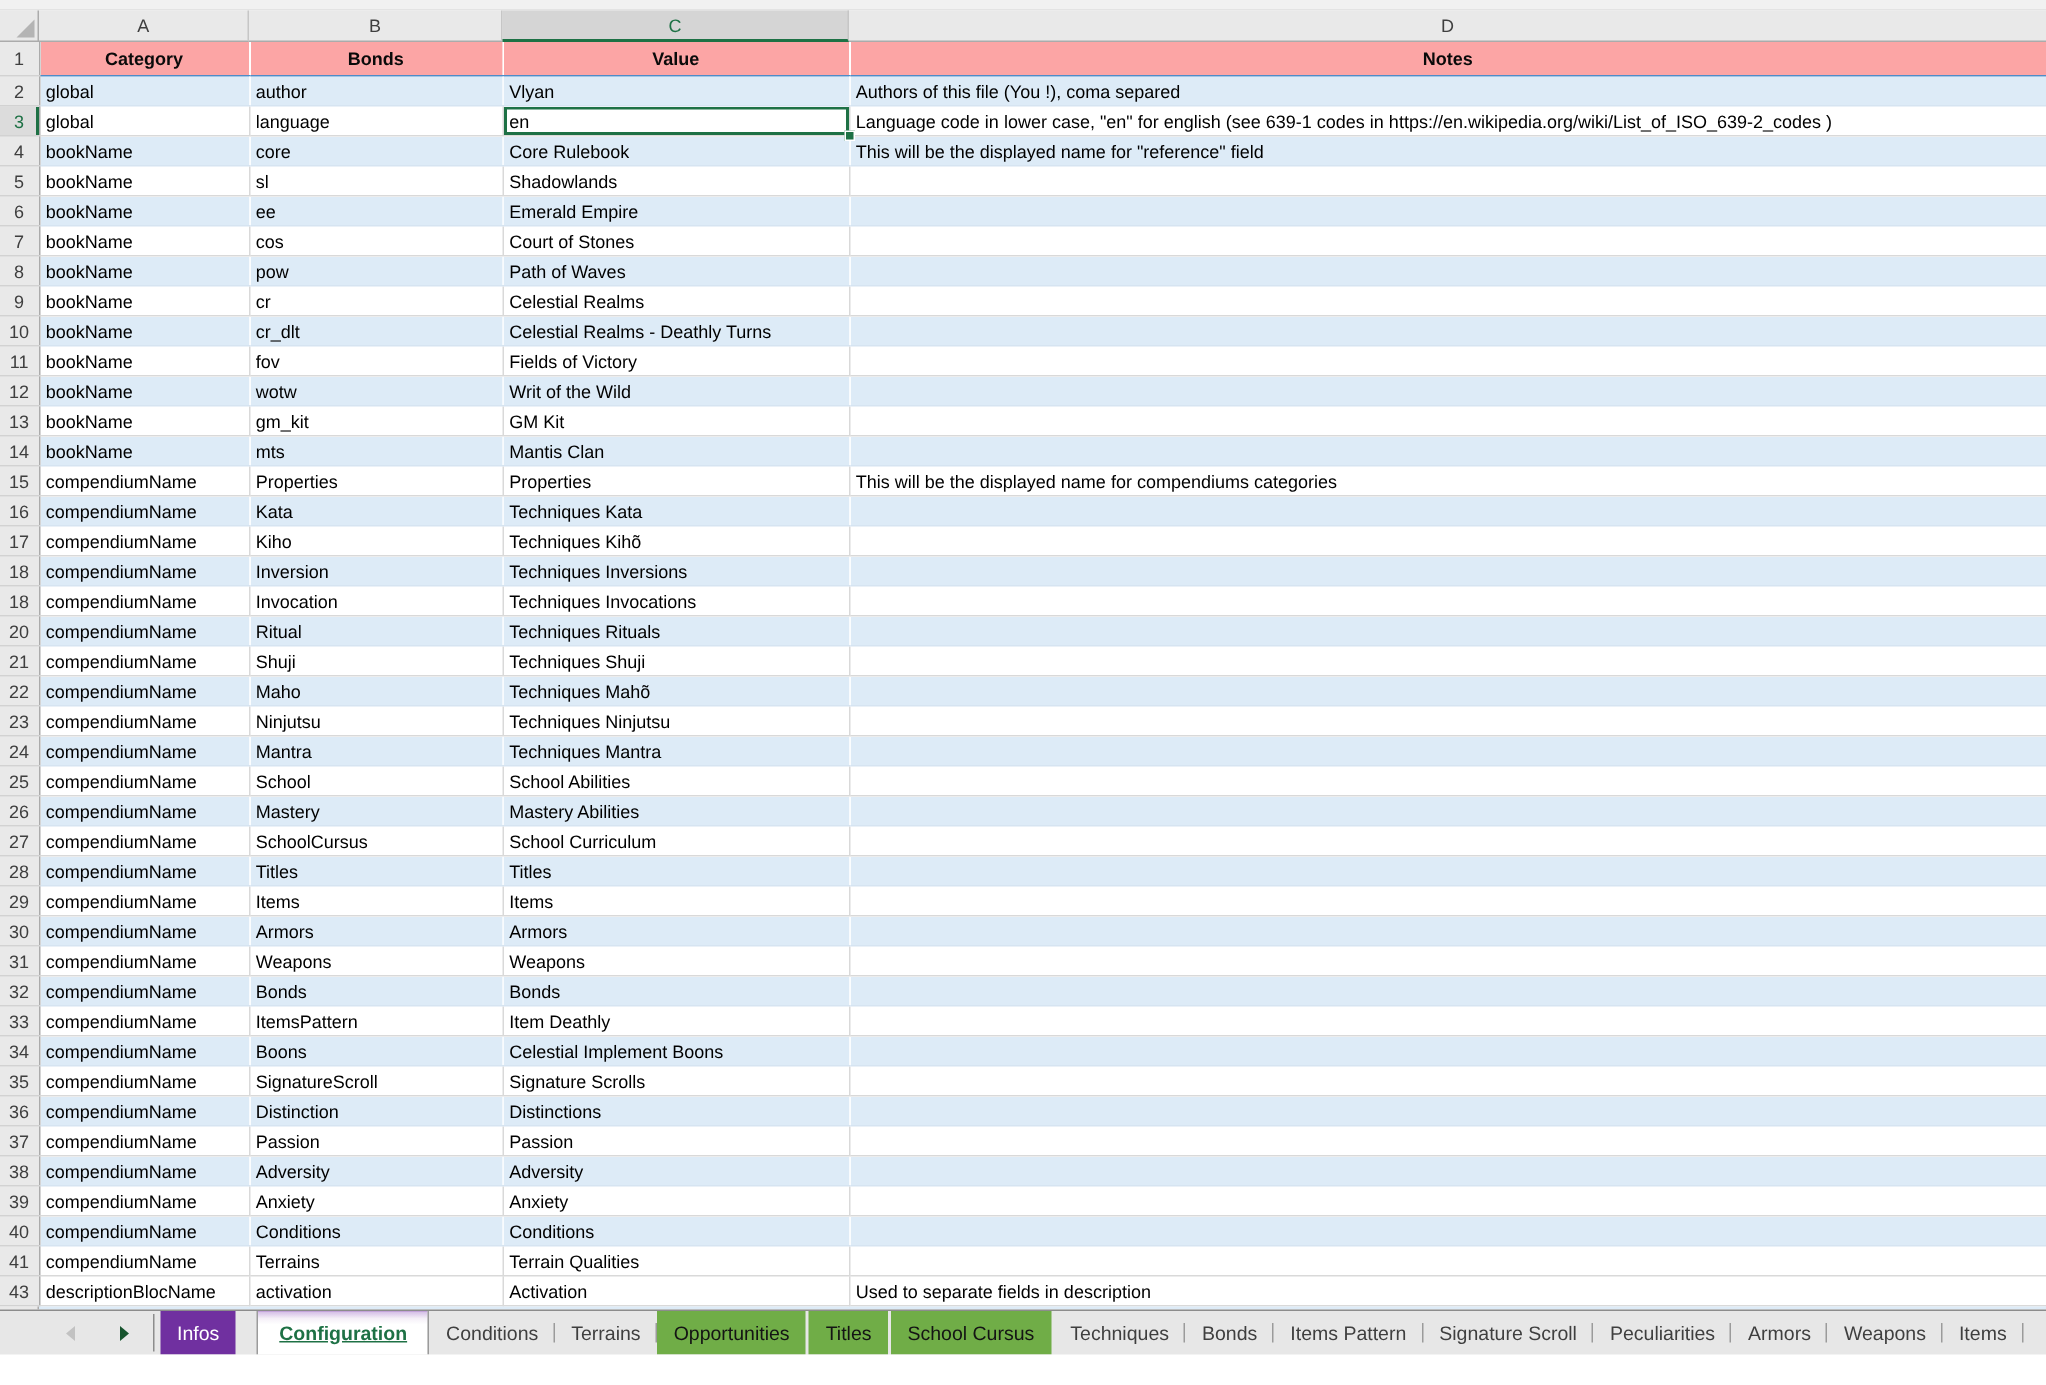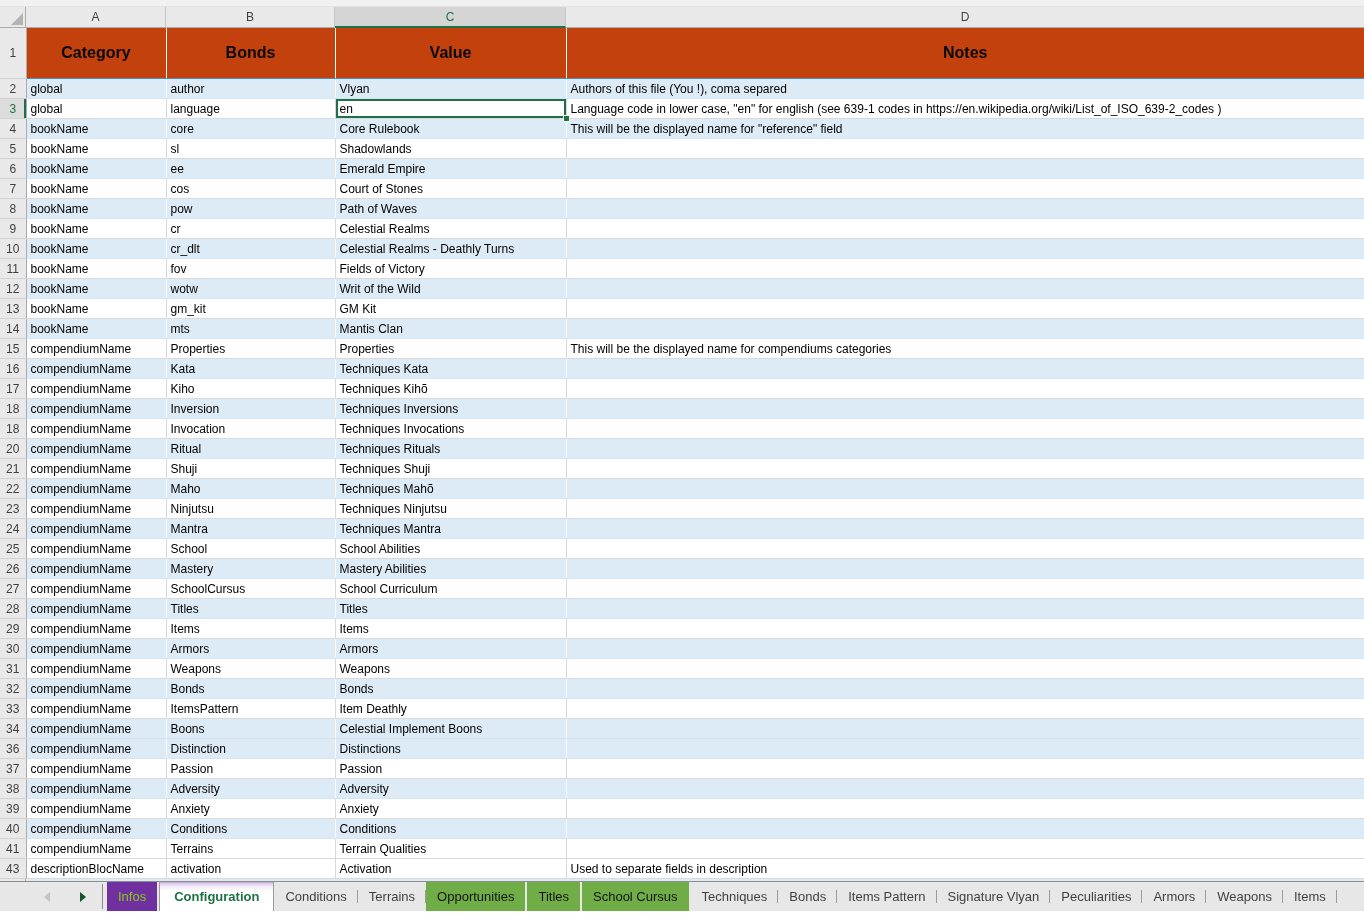--- a/index.html
+++ b/index.html
@@ -33,22 +33,22 @@
   .grid th.rn { background:#E9E9E9; font-size:12px; font-weight:normal; color:#3F3F3F;
         text-align:center; padding:0; height:20px;
         border-right:1px solid #ABABAB; border-bottom:1px solid #D2D2D2; }
   .grid th.rn.sel-head { background:#DCDCDC; color:#1E7145;
         box-shadow: inset -2px 0 0 #1E7145; }
   .grid td { font-size:12px; color:#000; padding:0 2px 0 4px; height:20px;
         white-space:nowrap; overflow:hidden;
         border-right:1px solid #D9D9D9; border-bottom:1px solid #D9D9D9;
         background:#fff; }
   .grid td:last-child { border-right:none; }
-  .grid thead td { background:#c2410c; font-weight:bold; color:#0A0A0A;
-        text-align:center; font-size:16px; height:22px; padding:16px;
+  .grid thead td { background:#fca5a5; font-weight:bold; color:#0A0A0A;
+        text-align:center; font-size:12px; height:22px; padding:4px;
         border-right:1px solid rgba(255,255,255,.35); border-bottom:1px solid #4E8CC8; }
   .grid thead th.rn { height:22px; }
   .grid tr.band td { background:#DDEBF7; border-right-color:#F8FBFE;
         border-bottom-color:#D6E4F1; }
   .grid td.active-cell { box-shadow: inset 0 0 0 2px #1E7145;
         overflow:visible; position:relative; }
   .fill-handle { position:absolute; right:-4px; bottom:-4px; width:7px; height:7px;
         background:#1E7145; border:1px solid #fff; z-index:3; display:block; }
 
   
@@ -65,24 +65,24 @@
                border-right:6px solid #C2C2C2; }
   .arr-right { border-top:5px solid transparent; border-bottom:5px solid transparent;
                border-left:6px solid #17542E; }
   .nav-divider { width:1px; background:#8C8C8C; margin:2px 2px; }
   .tabs { display:flex; align-items:stretch; flex:1; }
   .tab { display:flex; align-items:center; padding:0 11px; font-size:13px;
          color:#3F3F3F; position:relative; cursor:pointer; white-space:nowrap; }
   .tab-plain::after { content:""; position:absolute; right:0; top:8px; bottom:8px;
          width:1px; background:#9B9B9B; }
   .tab-green  { background:#70AD47; color:#141414; margin:0 2px 0 0; }
-  .tab-purple { background:#7030A0; color:#84cc16; margin:0 2px 0 2px; }
+  .tab-purple { background:#7030A0; color:#ffffff; margin:0 14px 0 2px; }
   .tab-active { background:linear-gradient(to bottom,
                   #9A63BE 0px,#D8C4E8 2px,#F5F0F8 6px,#FFFFFF 10px,#FFFFFF 100%);
-         color:#1E7145; font-weight:bold; 
+         color:#1E7145; font-weight:bold; text-decoration:underline;
          border-left:1px solid #9B9B9B; border-right:1px solid #9B9B9B;
          margin-top:-1px; z-index:2; padding:0 14px; }
 </style>
 </head>
 <body>
 
 <div class="app">
 
   <div class="top-strip"></div>
 
@@ -336,20 +336,27 @@
     <td>Item Deathly</td>
     <td></td>
   </tr>
         <tr class="band">
     <th class="rn">34</th>
     <td>compendiumName</td>
     <td>Boons</td>
     <td>Celestial Implement Boons</td>
     <td></td>
   </tr>
+        <tr>
+    <th class="rn">35</th>
+    <td>compendiumName</td>
+    <td>SignatureScroll</td>
+    <td>Signature Scrolls</td>
+    <td></td>
+  </tr>
         <tr class="band">
     <th class="rn">36</th>
     <td>compendiumName</td>
     <td>Distinction</td>
     <td>Distinctions</td>
     <td></td>
   </tr>
         <tr>
     <th class="rn">37</th>
     <td>compendiumName</td>
@@ -410,21 +417,21 @@
         <div class="tab tab-purple">Infos</div>
         <div class="tab tab-active">Configuration</div>
         <div class="tab tab-plain">Conditions</div>
         <div class="tab tab-plain">Terrains</div>
         <div class="tab tab-green">Opportunities</div>
         <div class="tab tab-green">Titles</div>
         <div class="tab tab-green">School Cursus</div>
         <div class="tab tab-plain">Techniques</div>
         <div class="tab tab-plain">Bonds</div>
         <div class="tab tab-plain">Items Pattern</div>
-        <div class="tab tab-plain">Signature Vlyan</div>
+        <div class="tab tab-plain">Signature Scroll</div>
         <div class="tab tab-plain">Peculiarities</div>
         <div class="tab tab-plain">Armors</div>
         <div class="tab tab-plain">Weapons</div>
         <div class="tab tab-plain">Items</div>
       </div>
   </div>
 
 </div>
 
 </body></html>

